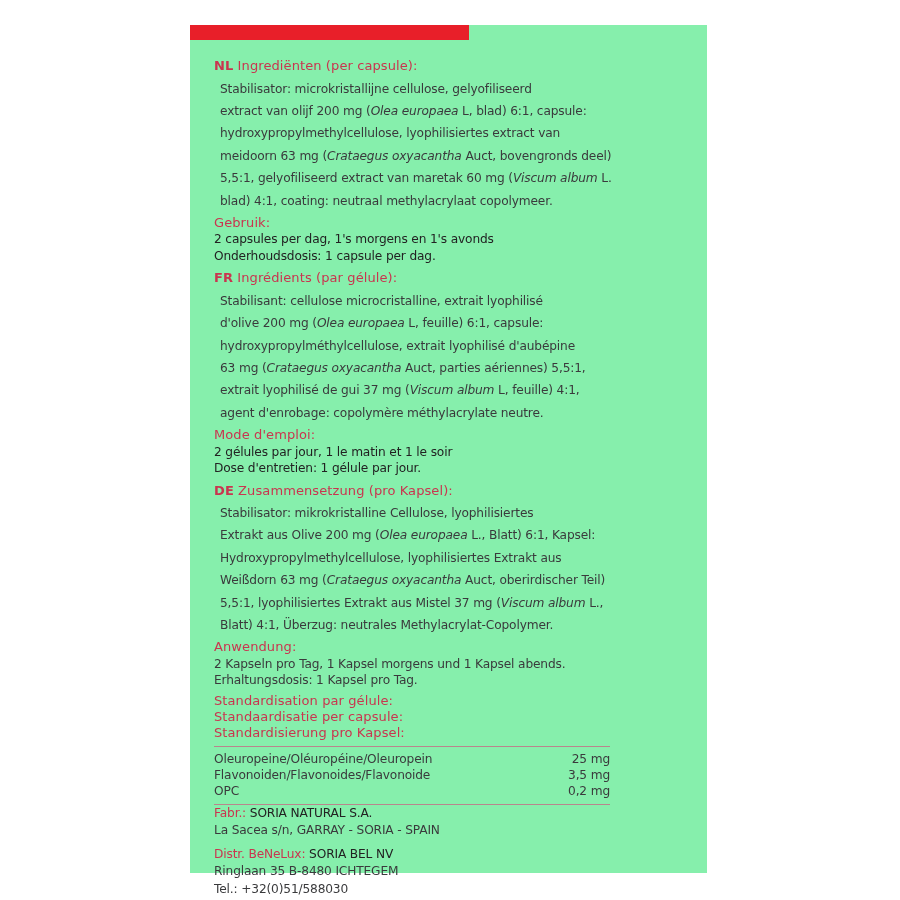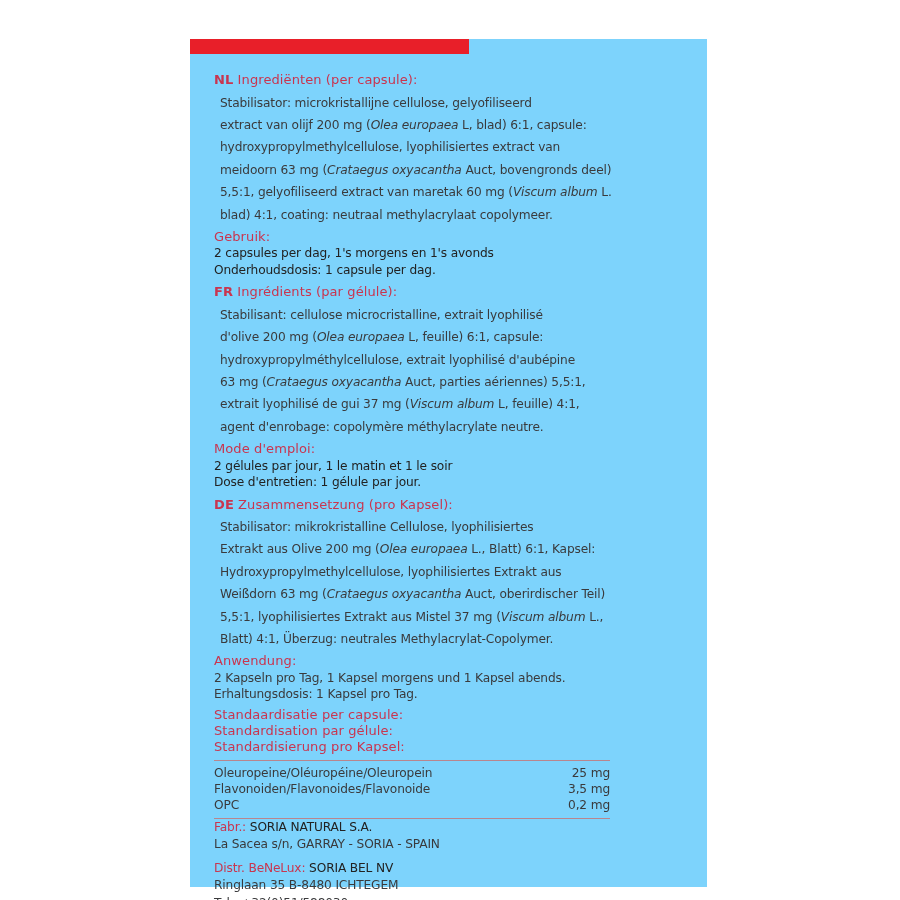--- a/index.html
+++ b/index.html
@@ -6,24 +6,24 @@
       margin: 0;
       padding: 0;
       width: 900px;
       height: 900px;
       background: #ffffff;
       overflow: hidden;
     }
     .card {
       position: absolute;
       left: 190px;
-      top: 39px;
+      top: 25px;
       width: 517px;
       height: 848px;
-      background: #7dd3fc;
+      background: #86efac;
     }
     .red-bar {
       position: absolute;
       left: 0;
       top: 0;
       width: 279px;
       height: 15px;
       background: #e81f29;
     }
     .content {
@@ -120,22 +120,22 @@
         <p><span>Hydroxypropylmethylcellulose, lyophilisiertes Extrakt aus</span></p>
         <p><span>Weißdorn 63 mg (</span><em>Crataegus oxyacantha</em><span> Auct, oberirdischer Teil)</span></p>
         <p><span>5,5:1, lyophilisiertes Extrakt aus Mistel 37 mg (</span><em>Viscum album</em><span> L.,</span></p>
         <p><span>Blatt) 4:1, Überzug: neutrales Methylacrylat-Copolymer.</span></p>
       </div>
     <div class="heading">Anwendung:</div>
     <div>2 Kapseln pro Tag, 1 Kapsel morgens und 1 Kapsel abends.</div>
     <div>Erhaltungsdosis: 1 Kapsel pro Tag.</div>
 
     <div class="std-heads">
+      <div class="heading">Standardisation par gélule:</div>
       <div class="heading">Standaardisatie per capsule:</div>
-      <div class="heading">Standardisation par gélule:</div>
       <div class="heading">Standardisierung pro Kapsel:</div>
     </div>
 
     <div class="table">
       <div class="row">
         <span>Oleuropeine/Oléuropéine/Oleuropein</span>
         <span class="val">25 mg</span>
       </div>
       <div class="row">
         <span>Flavonoiden/Flavonoides/Flavonoide</span>

